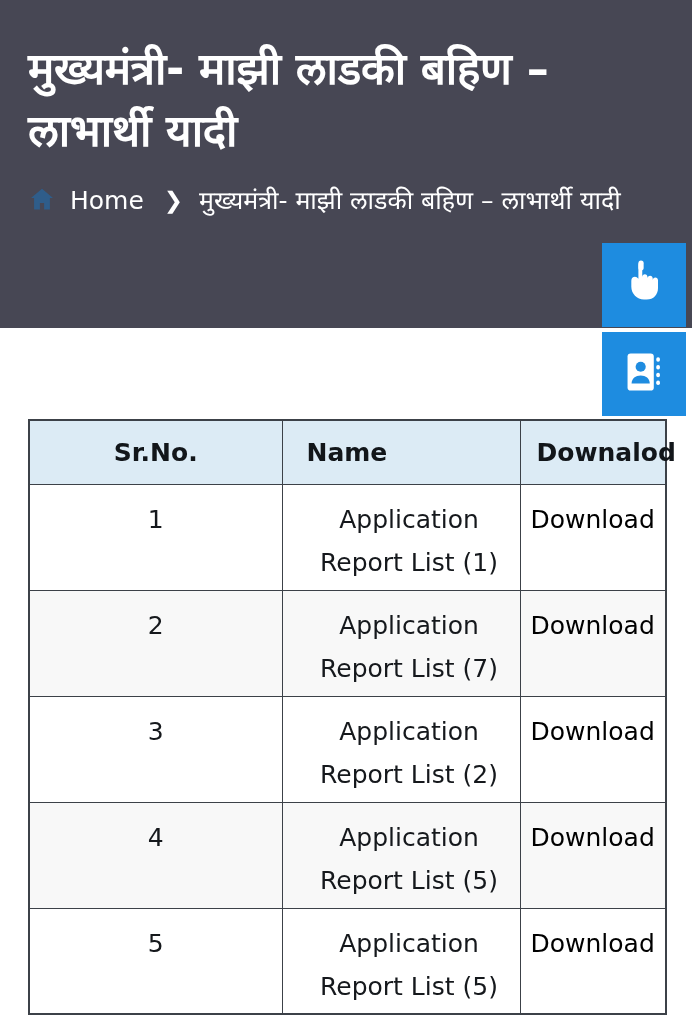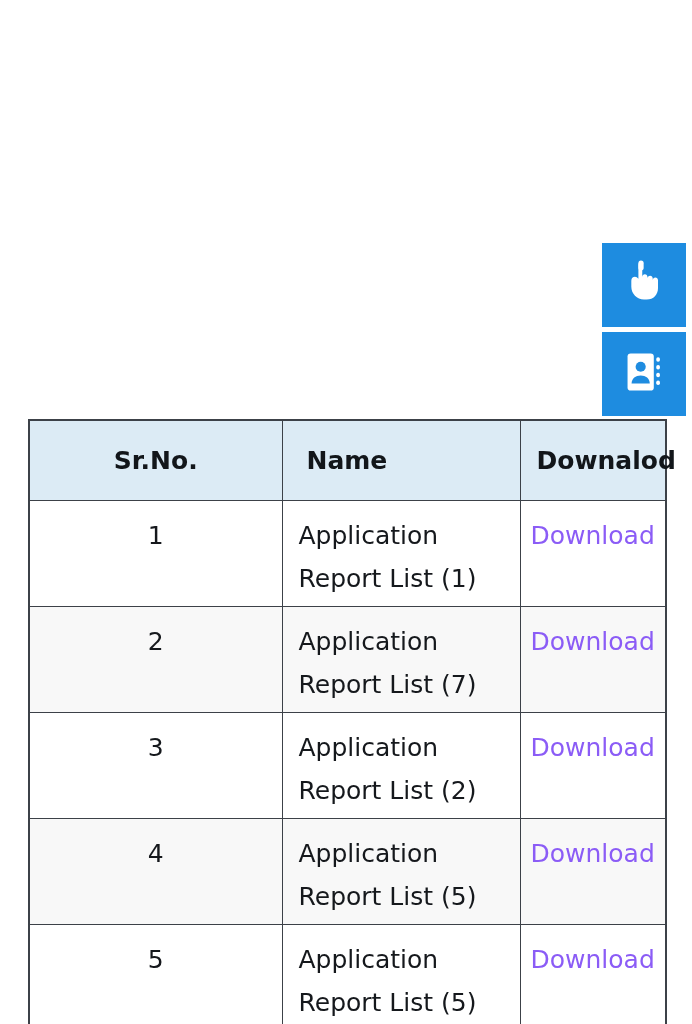--- a/index.html
+++ b/index.html
@@ -68,57 +68,69 @@
   }
   table.report-table col.c-sr   { width:253px; }
   table.report-table col.c-name { width:238px; }
   table.report-table col.c-dl   { width:146px; }
 
   table.report-table th {
     background:#dcebf5;
     color:#12161a;
     font-size:25px;
     font-weight:700;
-    height:80px;
+    height:64px;
     border:1.5px solid #3c4148;
     font-family:"DejaVu Sans","Liberation Sans",sans-serif;
   }
   table.report-table th.th-sr   { text-align:center; }
   table.report-table th.th-name { text-align:left; padding-left:24px; }
   table.report-table th.th-dl   { text-align:left; padding-left:16px; }
 
   table.report-table td {
     border:1.5px solid #3c4148;
     font-size:25px;
     color:#15181c;
     height:106px;
     vertical-align:top;
     padding-top:13px;
     line-height:1.72;
     font-family:"DejaVu Sans","Liberation Sans",sans-serif;
   }
   table.report-table td.td-sr   { text-align:center; }
-  table.report-table td.td-name { text-align:left; padding-left:16px; }
+  table.report-table td.td-name { text-align:center; padding-left:16px; }
   table.report-table td.td-dl   { text-align:left; padding-left:10px; }
 
   table.report-table tbody tr.row-odd  td { background:#ffffff; }
   table.report-table tbody tr.row-even td { background:#f8f8f8; }
 
   .dl-link {
-    color:#8b5cf6;
+    color:#000000;
     text-decoration:none;
     font-size:25px;
     cursor:pointer;
   }
 </style>
 </head>
 <body>
 
 <div class="page">
 
+  <div class="page-header">
+
+    <h1 class="page-title">मुख्यमंत्री- माझी लाडकी बहिण – लाभार्थी यादी</h1>
+
+    <div class="breadcrumb">
+      <span class="bc-home-icon">
+        <svg width="28" height="28" viewBox="0 0 24 24" aria-hidden="true">
+          <path d="M12 3.2 2.6 11.1h2.6V21h5.0v-5.6h3.6V21h5.0v-9.9h2.6z" fill="#2f5d8a"></path>
+        </svg>
+      </span><a class="bc-link">Home</a><span class="bc-sep">❯</span><span class="bc-current">मुख्यमंत्री- माझी लाडकी बहिण – लाभार्थी यादी</span>
+    </div>
+  </div>
 
   <div class="fab fab-accessibility">
     <span>
       <svg width="42" height="46" viewBox="0 0 24 26" aria-hidden="true">
         <path fill="#ffffff" d="M10.3 1.0c-.85 0-1.5.7-1.5 1.55v8.0c-.55-.62-1.2-1.1-1.95-1.1-1.2 0-2.1.98-2.1 2.2v3.5c0 4.0 3.2 7.3 7.2 7.3h1.6c3.95 0 6.45-2.85 6.45-6.6v-4.4c0-.85-.65-1.55-1.5-1.55s-1.5.7-1.5 1.55v-1.0c0-.85-.65-1.55-1.5-1.55s-1.5.7-1.5 1.55v-.9c0-.85-.65-1.55-1.5-1.55s-1.5.7-1.5 1.55V2.55c0-.85-.65-1.55-1.5-1.55z"></path>
         <rect x="8.8" y="0.2" width="3.0" height="5.6" rx="1.5" fill="#ffffff"></rect>
       </svg>
     </span>
   </div>
 

